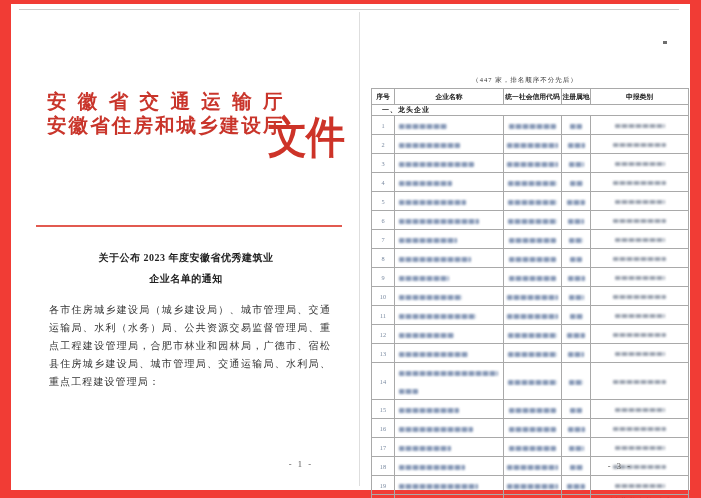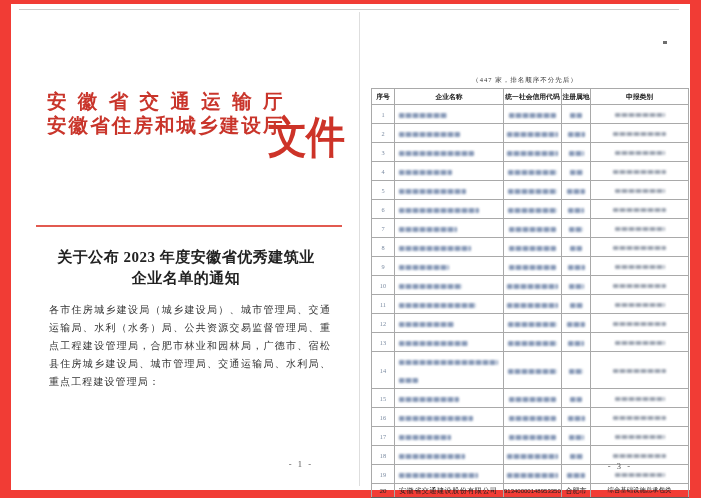--- a/index.html
+++ b/index.html
@@ -15,21 +15,21 @@
   .left-page  { position:absolute; left:2px;  top:0; width:346px; height:486px; }
   .red-head { position:absolute; left:34px; top:86px; width:236px; }
   .red-head .hl { font-size:19.5px; font-weight:bold; color:#c9352b; line-height:24px;
                   text-align:justify; text-align-last:justify; letter-spacing:0.5px; }
   .file-label { position:absolute; left:255px; top:103px; font-size:39px; font-weight:bold;
                 color:#cd3328; letter-spacing:-1px; transform:scaleY(1.12); transform-origin:top; }
   .doc-number { position:absolute; left:0; top:199px; width:100%; text-align:center;
                 font-size:9.5px; color:#3a3a3a; letter-spacing:1px; }
   .red-rule { position:absolute; left:23px; top:221px; width:306px; height:2px; background:#e25a50; }
   .notice-title { position:absolute; left:0; top:243px; width:100%; text-align:center;
-                  font-size:15px; font-weight:bold; color:#222; line-height:21px; letter-spacing:0.5px; }
+                  font-size:10px; font-weight:bold; color:#222; line-height:21px; letter-spacing:0.5px; }
   .body-text { position:absolute; left:36px; width:282px; font-size:10px; color:#333;
                line-height:18px; text-align:justify; letter-spacing:1.1px; }
   .p1 { top:297px; }
   .p2 { top:364px; text-indent:2em; }
   .pageno { position:absolute; font-size:8.5px; color:#555; letter-spacing:2px; }
   .pageno-left { left:0; top:455px; width:300px; text-align:right; }
 
   
   .right-page { position:absolute; left:349px; top:0; width:330px; height:486px; }
   .list-title { position:absolute; left:0; top:41px; width:100%; text-align:center;
@@ -100,20 +100,23 @@
         <thead>
             <tr id="co-head">
               <th>序号</th>
               <th>企业名称</th>
               <th>统一社会信用代码</th>
               <th>注册属地</th>
               <th>申报类别</th>
             </tr>
           </thead>
         <tbody id="co-body">
+            <tr class="section">
+              <td colspan="5">一、龙头企业</td>
+            </tr>
             <tr class="r">
               <td class="num">1</td>
               <td class="nm"><span class="bar" style="width: 46%;"></span></td>
               <td class="cd"><span class="bar" style="width: 82%;"></span></td>
               <td class="ct"><span class="bar" style="width: 12px;"></span></td>
               <td class="cg"><span class="bar gray" style="width: 50px;"></span></td>
             </tr>
             <tr class="r">
               <td class="num">2</td>
               <td class="nm"><span class="bar" style="width: 59%;"></span></td>

